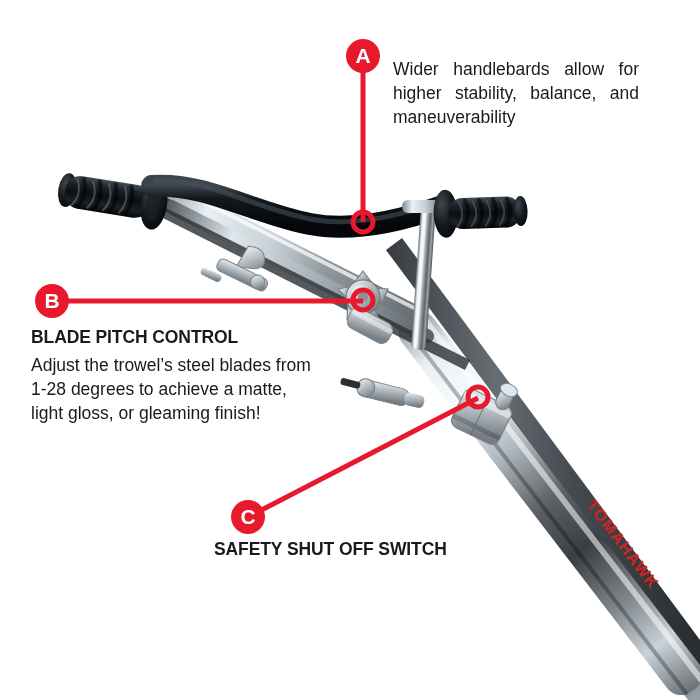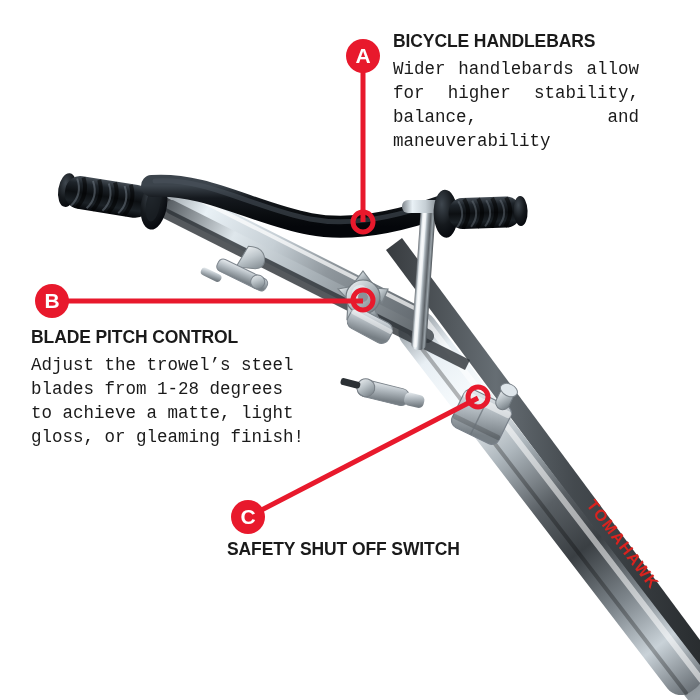--- a/index.html
+++ b/index.html
@@ -58,21 +58,21 @@
     font-family: "Liberation Sans", sans-serif;
     font-weight: bold;
     font-size: 17.5px;
     letter-spacing: -0.1px;
     color: #1a1a1a;
     white-space: nowrap;
   }
 
   .callout-body {
     position: absolute;
-    font-family: Liberation Mono, monospace;
+    font-family: Liberation Sans, sans-serif;
     font-size: 17.5px;
     line-height: 24px;
     color: #1a1a1a;
   }
   .justified { text-align: justify; }
   .justified::after { content: ""; display: inline-block; width: 100%; }
   .leftal { text-align: left; }
 </style>
 </head>
 <body>
@@ -302,23 +302,22 @@
     <circle cx="363" cy="222" r="10" fill="none" stroke="#e8192c" stroke-width="5"></circle>
 
     <line x1="52" y1="301" x2="363" y2="301" stroke="#e8192c" stroke-width="5"></line>
     <circle cx="363" cy="300" r="10" fill="none" stroke="#e8192c" stroke-width="5"></circle>
 
     <line x1="248" y1="517" x2="478" y2="398" stroke="#e8192c" stroke-width="5"></line>
     <circle cx="478" cy="397" r="10" fill="none" stroke="#e8192c" stroke-width="5"></circle>
   </svg>
 
   <div class="marker" style="left:346px; top:39px;">A</div>
-  <div class="callout-title" style="left:393px; top:31px;">BICYCLE HANDLEBARS</div>
   <div class="callout-body justified" style="left:393px; top:57px; width:246px;">Wider handlebards allow for higher stability, balance, and maneuverability</div>
 
   <div class="marker" style="left:35px; top:284px;">B</div>
   <div class="callout-title" style="left:31px; top:327px;">BLADE PITCH CONTROL</div>
   <div class="callout-body leftal" style="left:31px; top:353px; width:282px;">Adjust the trowel’s steel blades from 1-28 degrees to achieve a matte, light gloss, or gleaming finish!</div>
 
   <div class="marker" style="left:231px; top:500px;">C</div>
-  <div class="callout-title" style="left:227px; top:539px;">SAFETY SHUT OFF SWITCH</div>
+  <div class="callout-title" style="left:214px; top:539px;">SAFETY SHUT OFF SWITCH</div>
 
 </div>
 
 </body></html>

